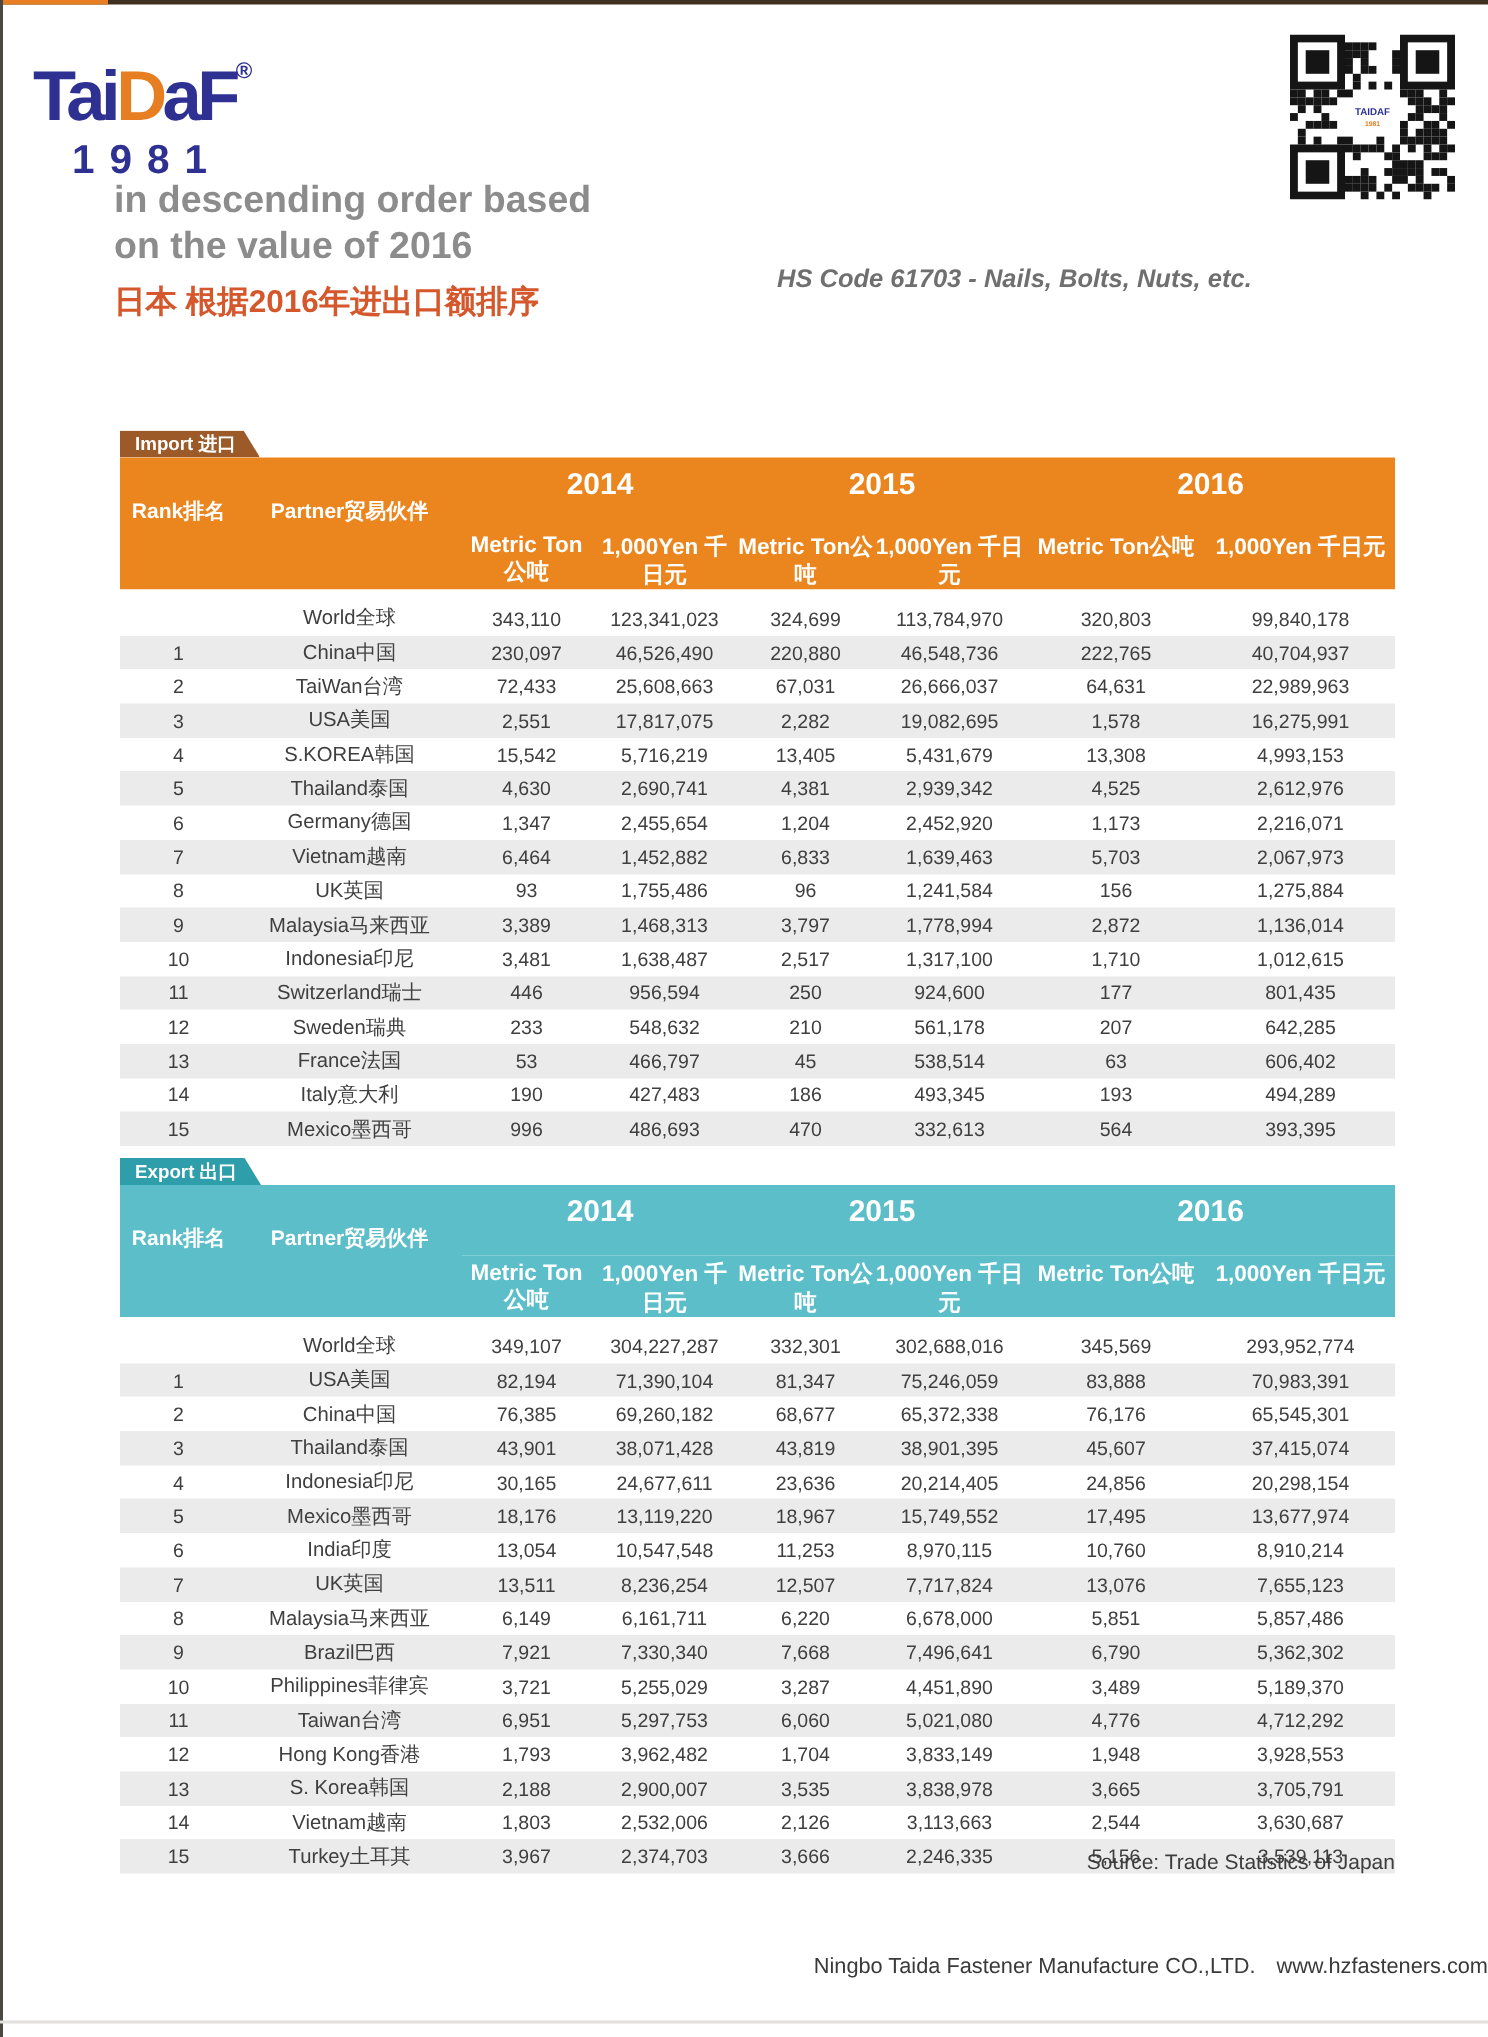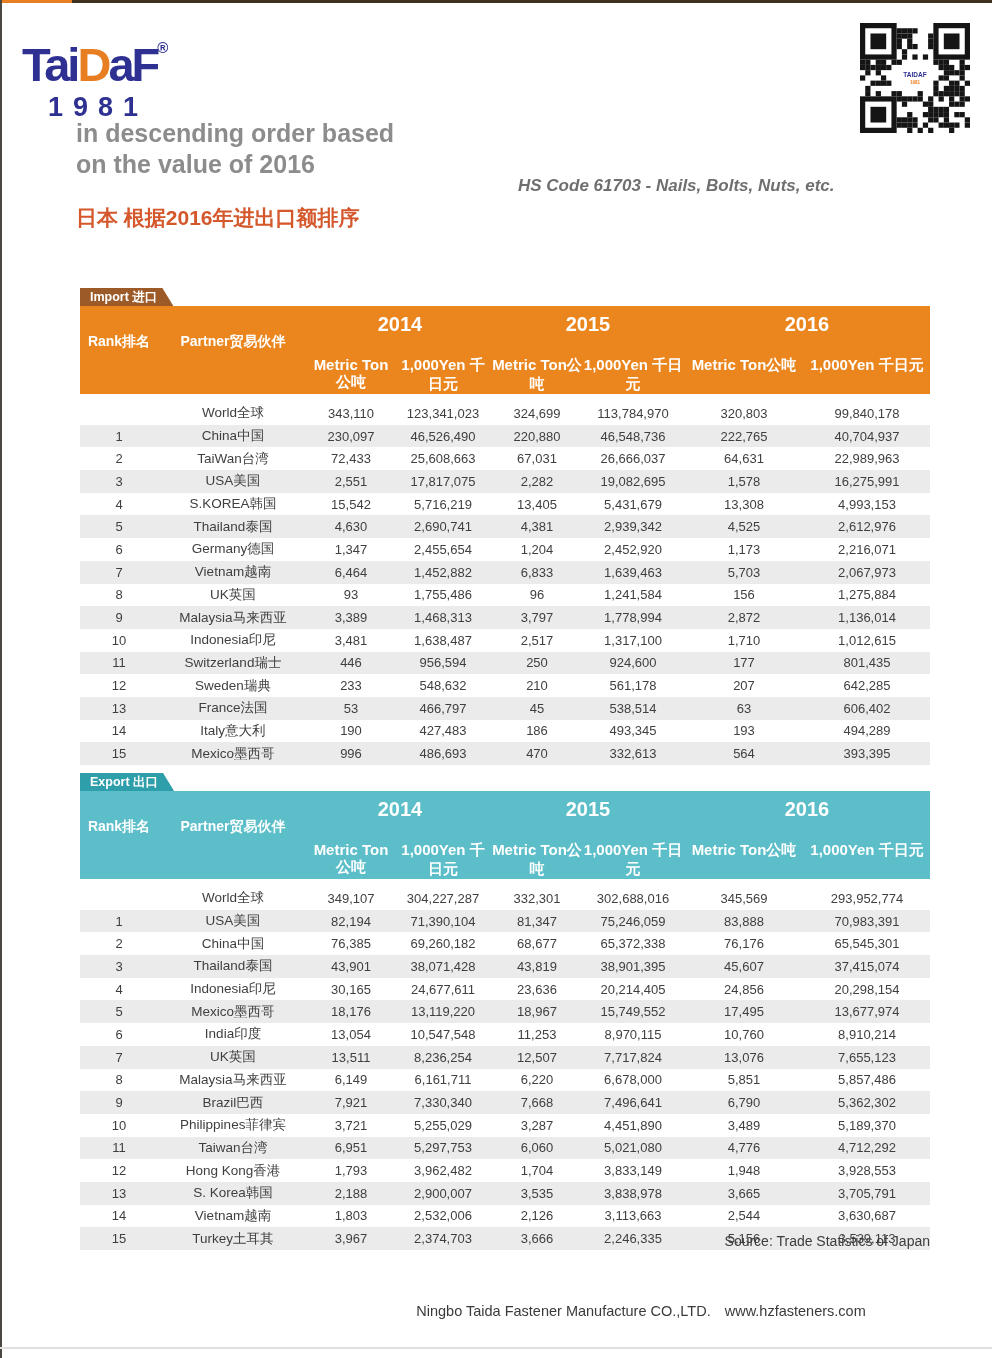--- a/index.html
+++ b/index.html
@@ -20,21 +20,21 @@
   .logo-text .orange { color:var(--c-logo-orange,#E87E22); }
   .logo-reg { font-size:15px; font-weight:bold; color:var(--c-logo-blue,#2E3192); vertical-align:28px; letter-spacing:0; }
   .logo-year { margin-top:4px; margin-left:26px; font-size:27px; font-weight:bold; letter-spacing:10px; color:var(--c-logo-blue,#2E3192); }
 
   .qr-code { position:absolute; left:860px; top:23px; width:110px; height:110px; }
 
   
   .title-area { position:absolute; left:76px; top:118px; width:330px; }
   .page-title { margin:0; text-align:center; font-size:40px; font-weight:bold; color:#2b2b2b; line-height:1.1; }
   .subtitle { font-size:25px; font-weight:bold; color:var(--c-gray-title,#8c8c8c); line-height:31px; }
-  .subtitle-cn { margin-top:24px; font-size:21px; font-weight:bold; color:var(--c-cn-orange,#D4582C); }
+  .subtitle-cn { margin-top:7px; font-size:21px; font-weight:bold; color:var(--c-cn-orange,#D4582C); }
 
   .hs-block { position:absolute; left:518px; top:176px; }
   .hs-line { font-style:italic; font-weight:bold; font-size:17px; color:#6f6f6f; }
   .hs-line-cn { margin-top:10px; font-style:italic; font-weight:bold; font-size:19px; color:#3a3a3a; letter-spacing:1px; }
 
   
   .table-section { position:absolute; left:80px; width:850px; }
   .section-import { top:287px; }
   .section-export { top:772px; }
 
@@ -55,21 +55,21 @@
   .year-row th { height:30px; font-size:20px; font-weight:bold; vertical-align:bottom; padding-bottom:17px; }
   .year-row th.span-label { font-size:14px; font-weight:bold; vertical-align:middle; }
   .sub-row th { height:27px; font-size:15px; font-weight:bold; vertical-align:top; padding-top:3px; }
 
   tbody td { height:22.7px; font-size:13px; color:#3f3f3f; }
   tbody td.partner-cell { font-size:13.5px; }
   tbody tr.alt td { background:var(--c-row-alt,#EBEBEB); }
   tbody tr.spacer td { height:8px; background:#fff; }
 
   .source-line { position:absolute; top:1233px; right:62px; font-size:14px; color:#3c3c3c;margin-left:28px; }
-  .company-line { position:absolute; top:1303px; left:0; width:100%; text-align:center; padding-left:290px; box-sizing:border-box; font-size:14.5px; color:#3a3a3a; }
+  .company-line { position:absolute; top:1303px; left:0; width:100%; text-align:right; padding-left:290px; box-sizing:border-box; font-size:14.5px; color:#3a3a3a; }
   .company-line .site { margin-left:14px; }
 </style>
 </head>
 <body>
 
 <div class="page">
   <div class="top-edge"></div>
   <div class="top-edge-accent"></div>
   <div class="left-edge"></div>
   <div class="bottom-line"></div>

